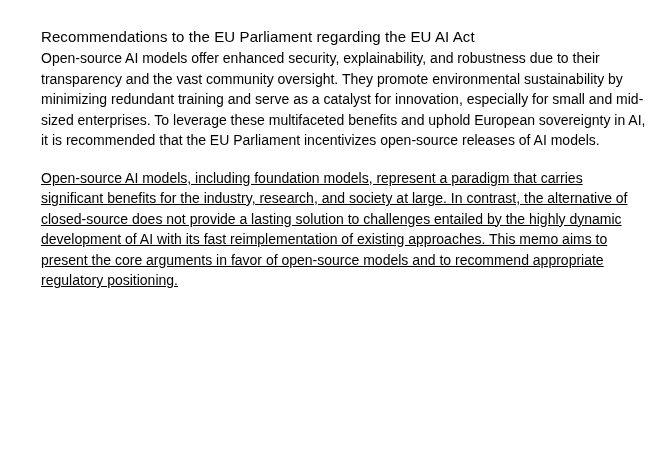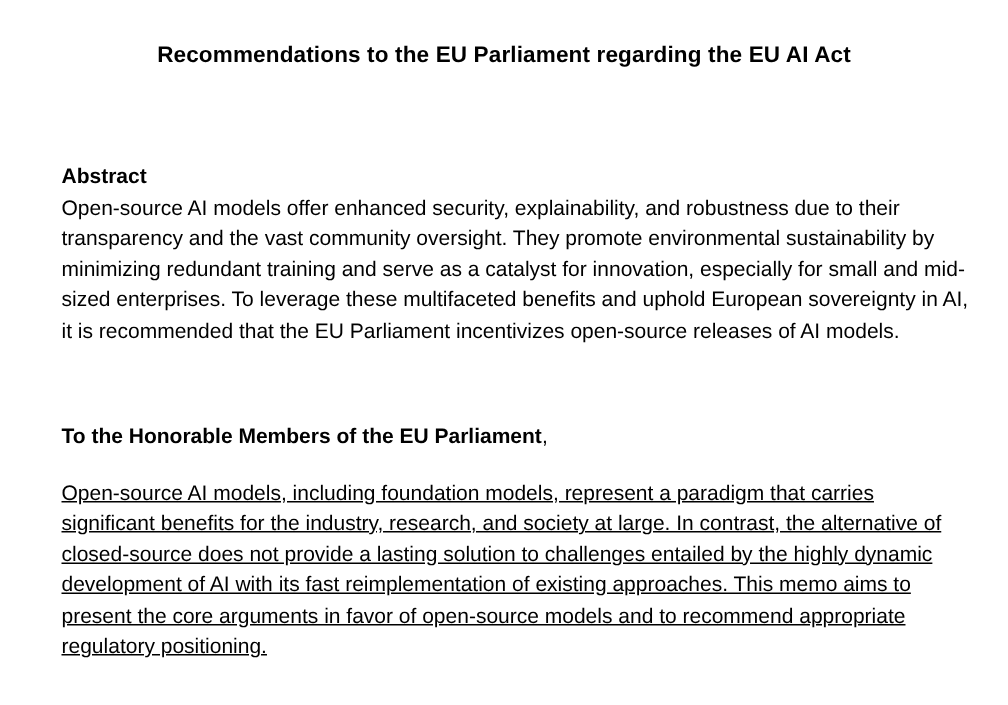--- a/index.html
+++ b/index.html
@@ -16,22 +16,21 @@
     background: #ffffff;
     color: #000000;
     font-family: "Liberation Sans", "DejaVu Sans", sans-serif;
     overflow: hidden;
   }
   .doc-title {
     margin: 0;
     width: 590px;
     font-size: 15px;
     line-height: 22px;
-    font-weight: 700;
-    text-align: center;
+    font-weight: 400;
     letter-spacing: 0.1px;
   }
   .body-text {
     font-size: 14px;
     line-height: 20.5px;
     width: 606px;
   }
   .section-heading {
     margin: 0;
     font-weight: 700;
@@ -55,22 +54,20 @@
   }
 </style>
 </head>
 <body>
 
 <div class="page">
 
   <h1 class="doc-title">Recommendations to the EU Parliament regarding the EU AI Act</h1>
 
   <div class="section">
-    <div class="body-text section-heading abstract-heading">Abstract</div>
     <p class="body-text para">Open-source AI models offer enhanced security, explainability, and robustness due to their transparency and the vast community oversight. They promote environmental sustainability by minimizing redundant training and serve as a catalyst for innovation, especially for small and mid-sized enterprises. To leverage these multifaceted benefits and uphold European sovereignty in AI, it is recommended that the EU Parliament incentivizes open-source releases of AI models.</p>
   </div>
 
   <div class="section">
-    <div class="body-text section-heading salutation"><span>To the Honorable Members of the EU Parliament</span><span class="suffix">,</span></div>
     <p class="body-text para letter-para">Open-source AI models, including foundation models, represent a paradigm that carries significant benefits for the industry, research, and society at large. In contrast, the alternative of closed-source does not provide a lasting solution to challenges entailed by the highly dynamic development of AI with its fast reimplementation of existing approaches. This memo aims to present the core arguments in favor of open-source models and to recommend appropriate regulatory positioning.</p>
   </div>
 
 </div>
 
 </body></html>

